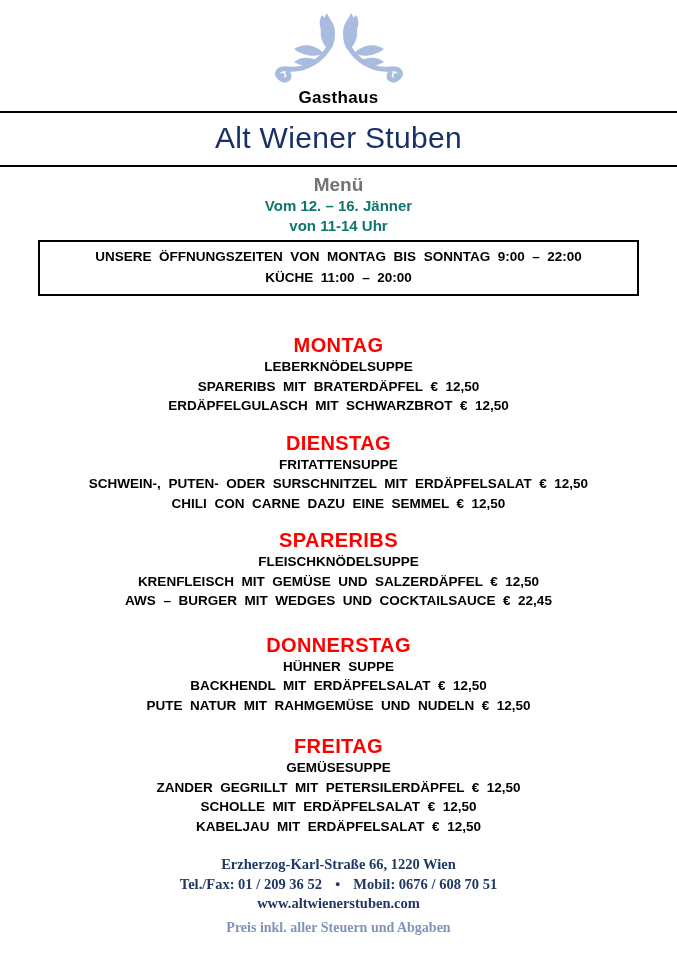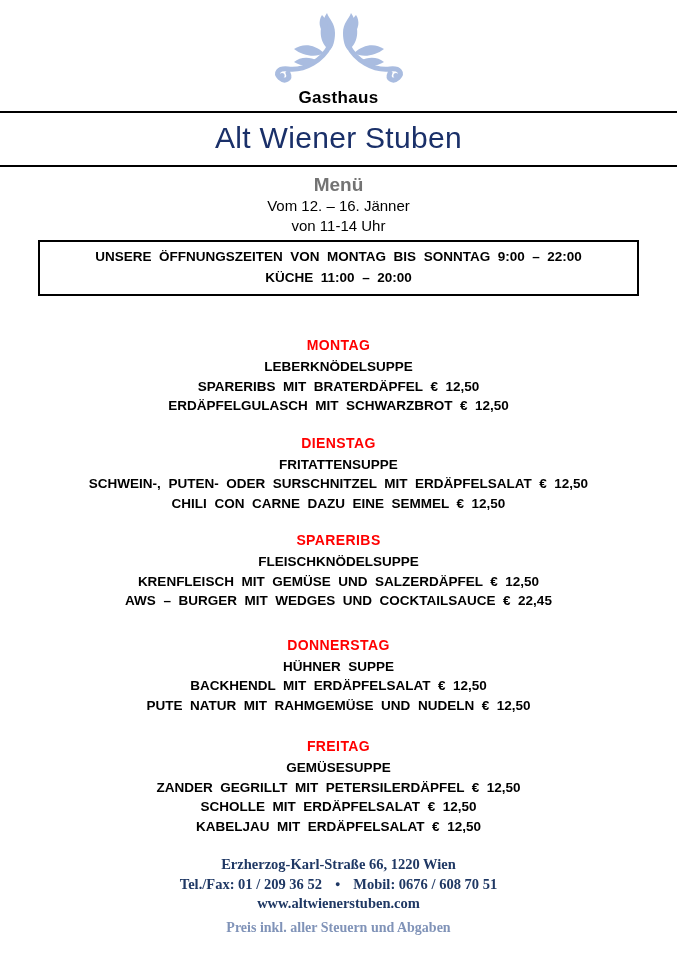--- a/index.html
+++ b/index.html
@@ -39,42 +39,42 @@
     line-height: 34px;
   }
   .menu-heading {
     color: #737373;
     font-size: 19px;
     font-weight: bold;
     margin-top: 6px;
     line-height: 23px;
   }
   .menu-sub {
-    color: #000000;
+    color: #0f766e;
     font-size: 15px;
-    font-weight: normal;
+    font-weight: bold;
     line-height: 20px;
   }
   .hours-box {
     margin: 4px 38px 0;
     border: 2px solid #000;
     padding: 4px 4px 6px;
     font-size: 13.5px;
     font-weight: bold;
     line-height: 21px;
     word-spacing: 0.28em;
   }
   .hours-line { display: block; }
   .day { margin-top: 15px; }
   .day-montag { margin-top: 37px; }
   .day-donnerstag { margin-top: 22px; }
   .day-freitag { margin-top: 19px; }
   .day-name {
     color: #ff0000;
-    font-size: 14px;
+    font-size: 20px;
     font-weight: bold;
     letter-spacing: 0.4px;
     line-height: 24px;
     margin: 0;
   }
   .item {
     font-size: 13.5px;
     font-weight: bold;
     line-height: 19.5px;
     word-spacing: 0.28em;

